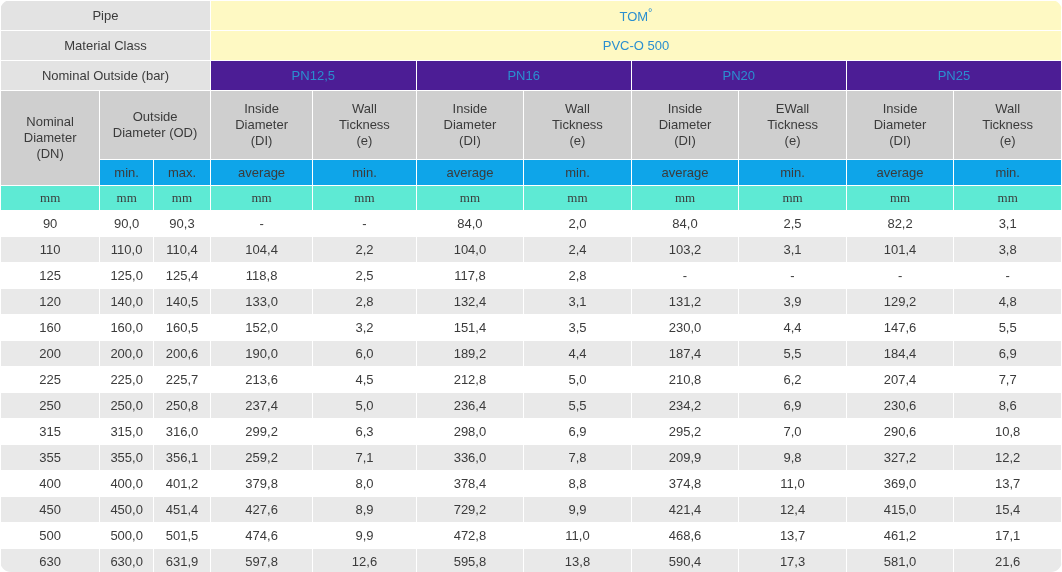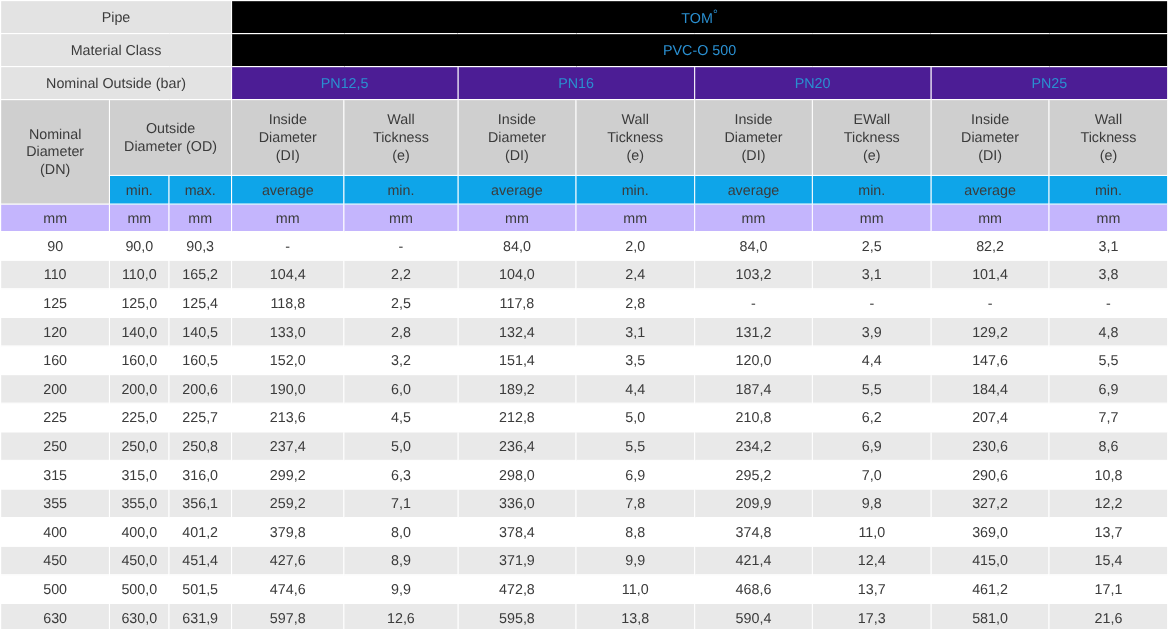--- a/index.html
+++ b/index.html
@@ -10,20 +10,21 @@
   body {
     font-family: "Liberation Sans", sans-serif;
     color: #333333;
   }
   #page {
     width: 1062px;
     height: 572px;
     position: relative;
     overflow: hidden;
     background: #ffffff;
+    border-radius: 11px;
   }
   table.spec {
     border-collapse: collapse;
     width: 1062px;
     table-layout: fixed;
   }
   table.spec td, table.spec th {
     border: 1px solid #ffffff;
     padding: 0;
     text-align: center;
@@ -34,21 +35,21 @@
   
   .lbl-cell {
     background: #e3e3e3;
     color: #3b3b3b;
     text-align: left;
     padding-left: 10px;
     font-size: 13px;
     height: 29px;
   }
   .title-cell {
-    background: #000000;
+    background: #fef9c3;
     color: #2a8fd0;
     font-size: 17px;
     font-weight: bold;
     height: 29px;
   }
   .pn-cell {
     background: #4c1d95;
     color: #2a8fd0;
     font-size: 17px;
     font-weight: bold;
@@ -63,24 +64,25 @@
     height: 68px;
     padding: 2px 3px;
   }
   .sub-head {
     background: #0ea5e9;
     color: #3b3b3b;
     font-size: 13px;
     height: 25px;
   }
   .unit-row td {
-    background: #c4b5fd;
+    background: #5eead4;
     color: #3b3b3b;
     font-size: 13px;
     height: 24px;
+    font-family: Liberation Serif, serif;
   }
   .row-a td {
     background: #ffffff;
     height: 25px;
   }
   .row-b td {
     background: #e9e9e9;
     height: 25px;
   }
   .row-a td, .row-b td {
@@ -213,21 +215,21 @@
           <td>84,0</td>
           <td>2,0</td>
           <td>84,0</td>
           <td>2,5</td>
           <td>82,2</td>
           <td>3,1</td>
         </tr>
         <tr class="row-b">
           <td>110</td>
           <td>110,0</td>
-          <td>165,2</td>
+          <td>110,4</td>
           <td>104,4</td>
           <td>2,2</td>
           <td>104,0</td>
           <td>2,4</td>
           <td>103,2</td>
           <td>3,1</td>
           <td>101,4</td>
           <td>3,8</td>
         </tr>
         <tr class="row-a">
@@ -257,21 +259,21 @@
           <td>4,8</td>
         </tr>
         <tr class="row-a">
           <td>160</td>
           <td>160,0</td>
           <td>160,5</td>
           <td>152,0</td>
           <td>3,2</td>
           <td>151,4</td>
           <td>3,5</td>
-          <td>120,0</td>
+          <td>230,0</td>
           <td>4,4</td>
           <td>147,6</td>
           <td>5,5</td>
         </tr>
         <tr class="row-b">
           <td>200</td>
           <td>200,0</td>
           <td>200,6</td>
           <td>190,0</td>
           <td>6,0</td>
@@ -346,21 +348,21 @@
           <td>11,0</td>
           <td>369,0</td>
           <td>13,7</td>
         </tr>
         <tr class="row-b">
           <td>450</td>
           <td>450,0</td>
           <td>451,4</td>
           <td>427,6</td>
           <td>8,9</td>
-          <td>371,9</td>
+          <td>729,2</td>
           <td>9,9</td>
           <td>421,4</td>
           <td>12,4</td>
           <td>415,0</td>
           <td>15,4</td>
         </tr>
         <tr class="row-a">
           <td>500</td>
           <td>500,0</td>
           <td>501,5</td>

